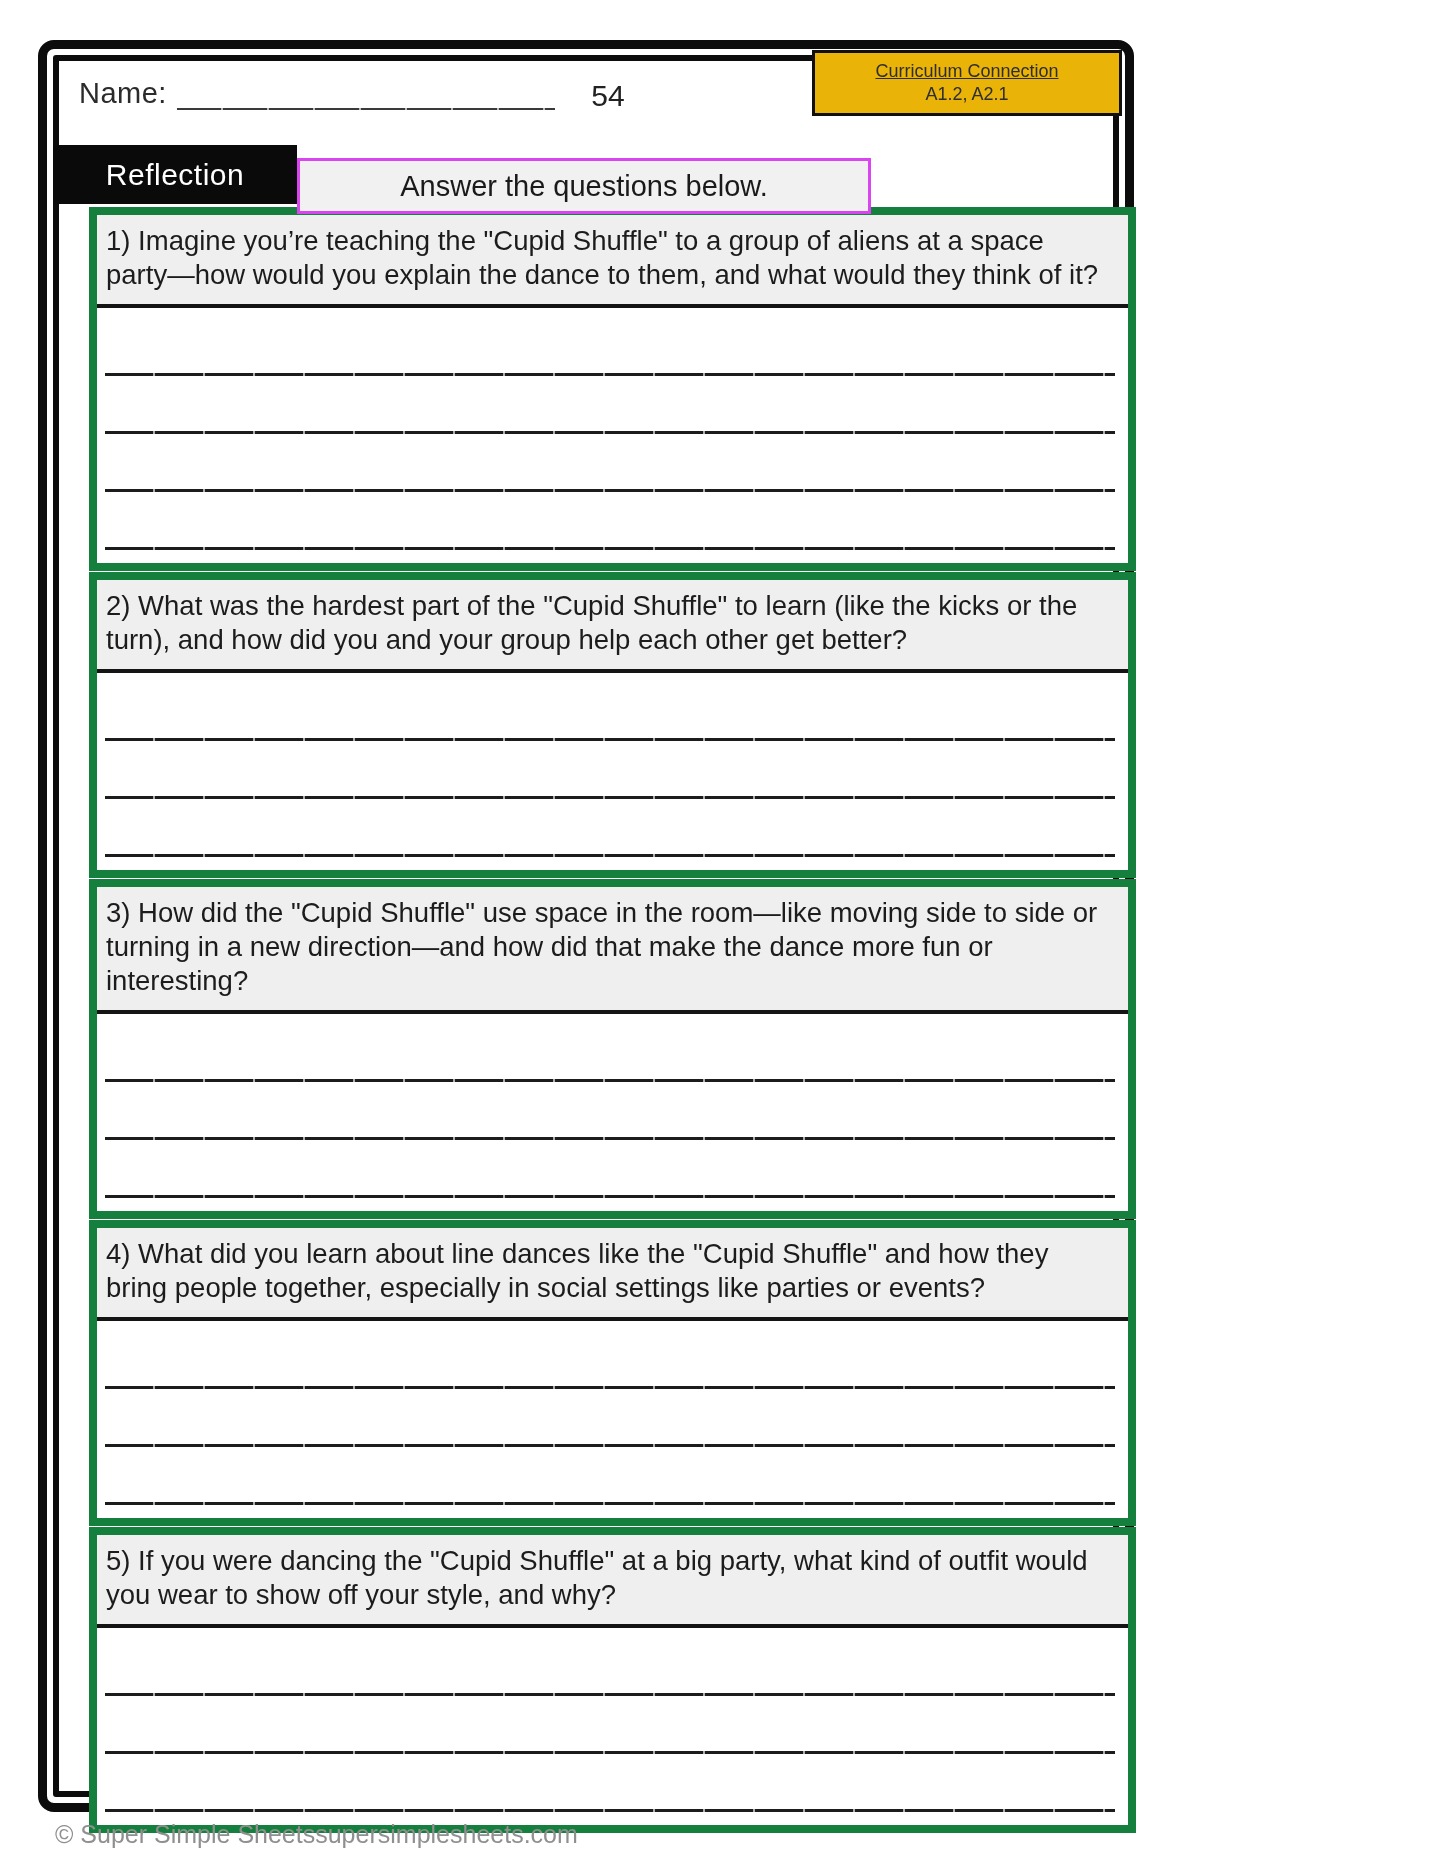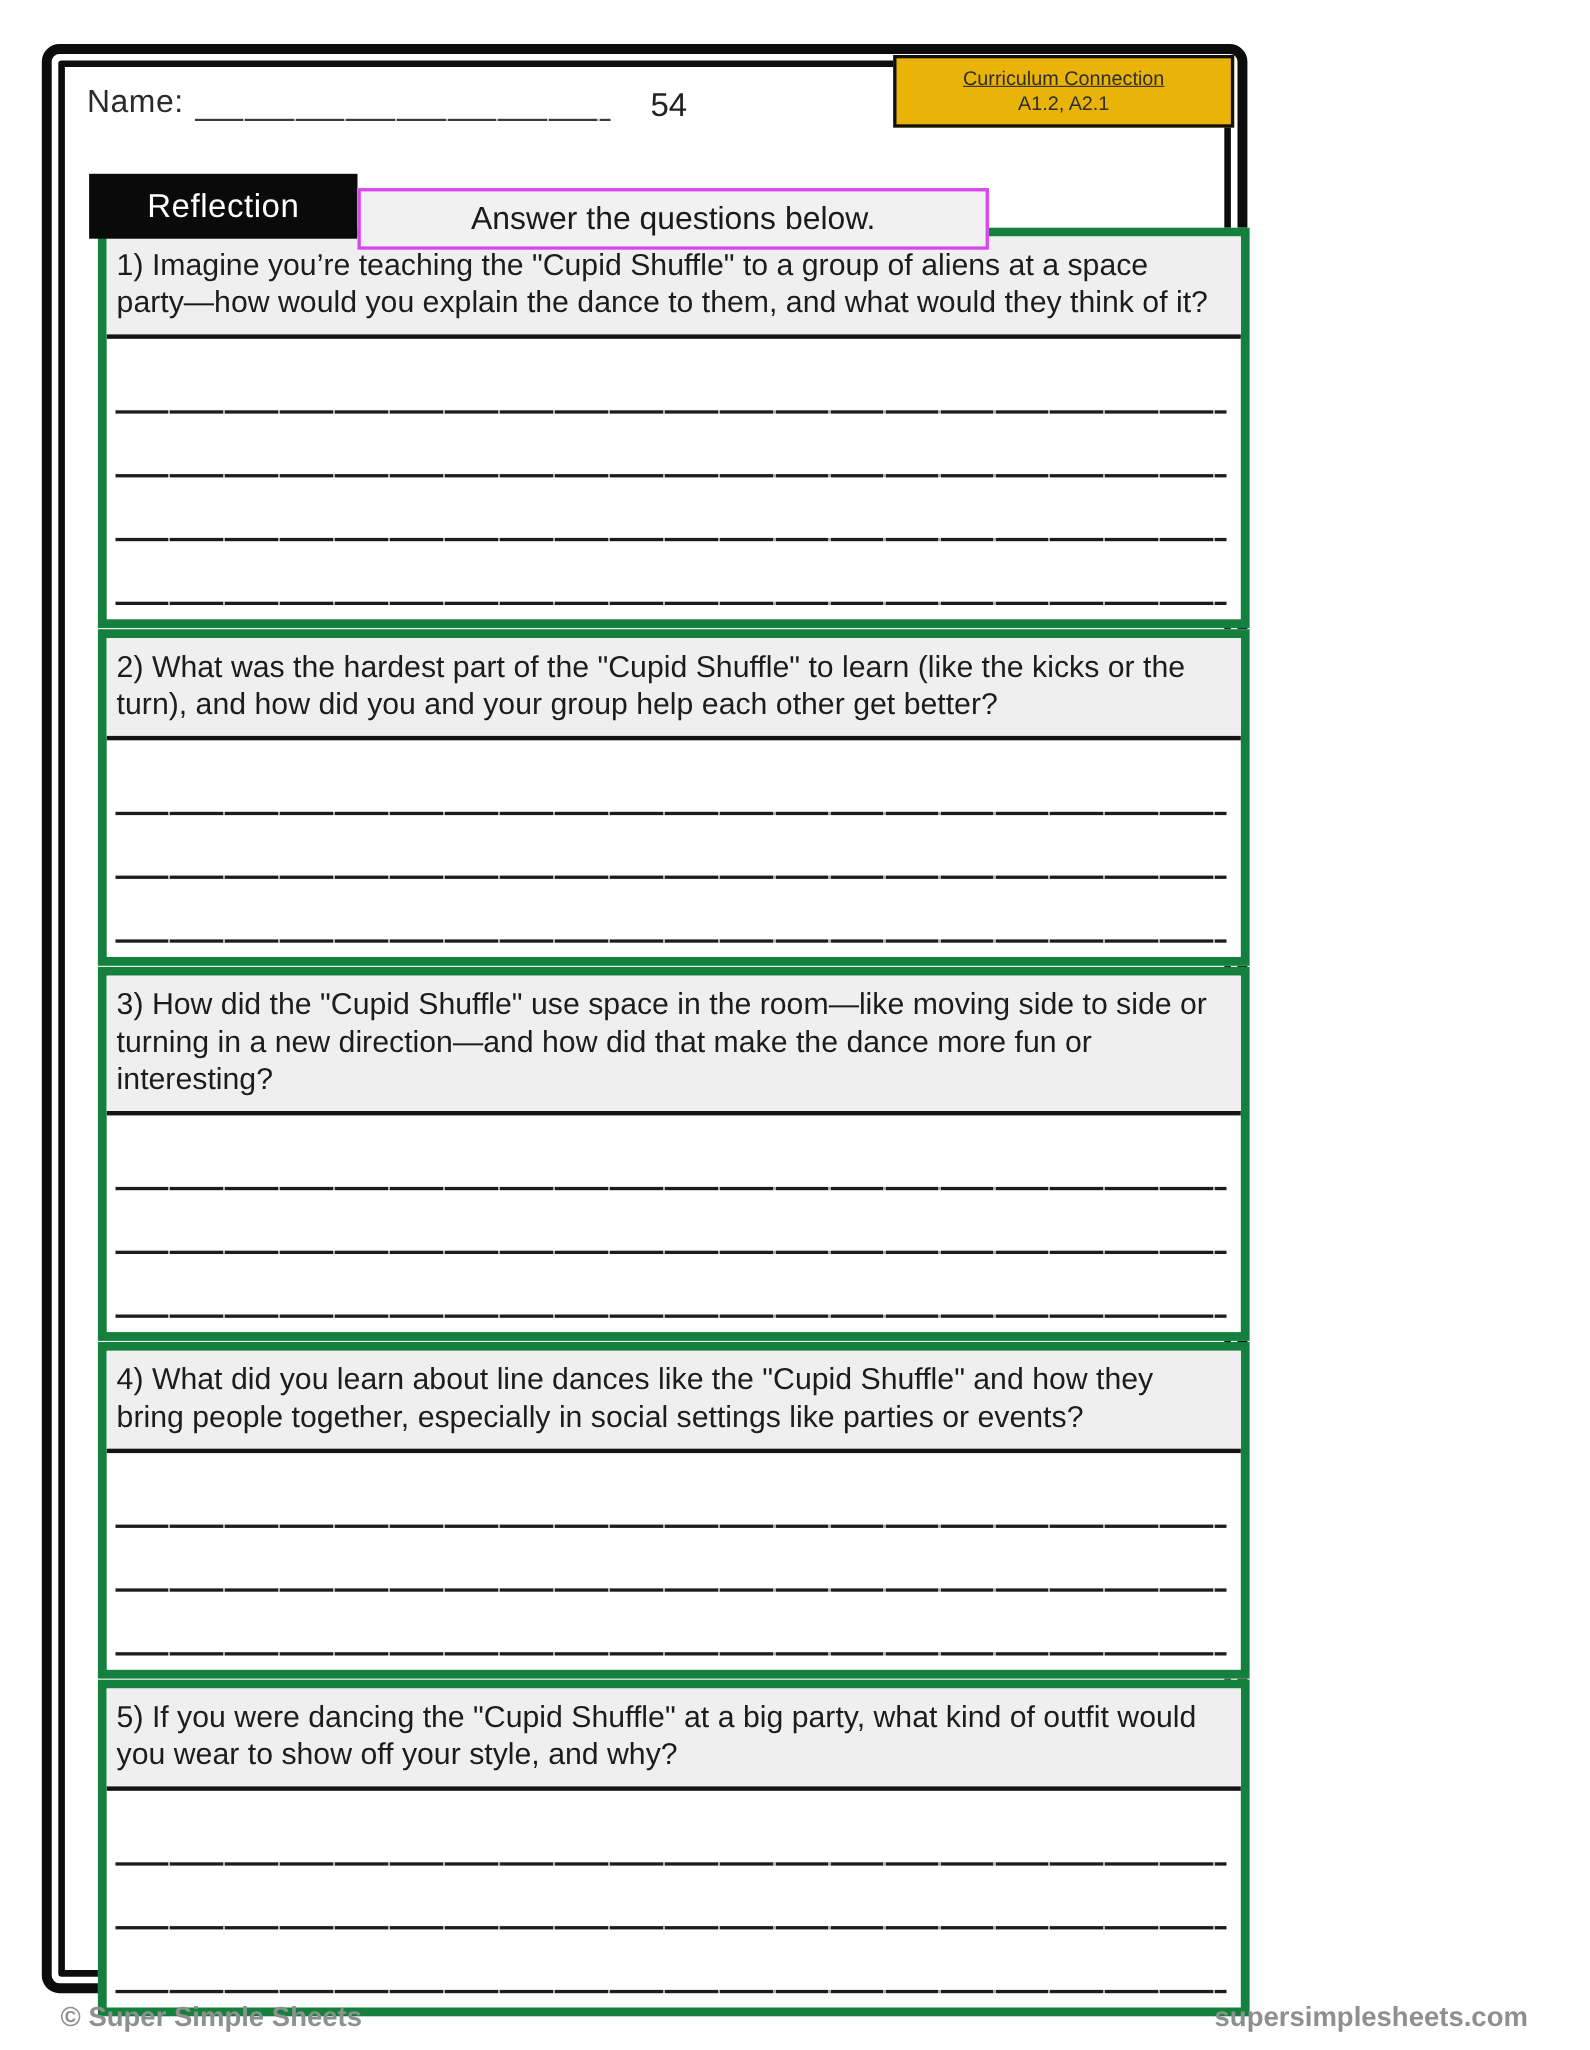--- a/index.html
+++ b/index.html
@@ -40,21 +40,21 @@
   .curriculum-box {
     position:absolute; top:-11px; right:-9px; width:310px; height:66px;
     background:#eab308; border:3px solid #101010;
     display:flex; flex-direction:column; align-items:center; justify-content:center;
     gap:2px; z-index:3;
   }
   .curriculum-title { font-size:18px; color:#2e2e2e; text-decoration:underline; }
   .curriculum-codes { font-size:18px; color:#2e2e2e; }
 
   
-  .banner-row { position:absolute; left:-6px; top:97px; height:59px; display:flex; z-index:2;padding-left:28px; }
+  .banner-row { position:absolute; left:-6px; top:84px; height:59px; display:flex; z-index:2; }
   .banner-black {
     width:244px; height:59px; background:#0a0a0a; color:#ffffff;
     display:flex; align-items:center; justify-content:center;
     font-size:30px; letter-spacing:0.5px;
   }
   .banner-gray {
     width:574px; height:56px; margin-top:13px; background:#f1f1f1;
     border:3px solid #d946ef; color:#1a1a1a;
     display:flex; align-items:center; justify-content:center;
     font-size:29px;
@@ -71,22 +71,22 @@
   .q-answers { padding:10px 9px 13px 6px; }
   .ans-line { height:58px; position:relative; }
   .ans-line::after {
     content:""; position:absolute; left:2px; right:4px; bottom:0; height:3px;
     background:repeating-linear-gradient(90deg,#1c1c1c 0 48px,#adadad 48px 50px);
   }
 
   
   .footer {
     position:absolute; left:55px; right:56px; top:1820px;
-    display:flex; justify-content:space-between; align-items:center;
-    font-size:25px; color:#8f8f8f;font-weight:bold;
+    display:flex; justify-content:flex-start; align-items:center;
+    font-size:25px; color:#8f8f8f;
   }
 </style>
 </head>
 <body>
 
 <div class="page">
 
   <div class="outer-frame">
     <div class="inner-frame">
 

